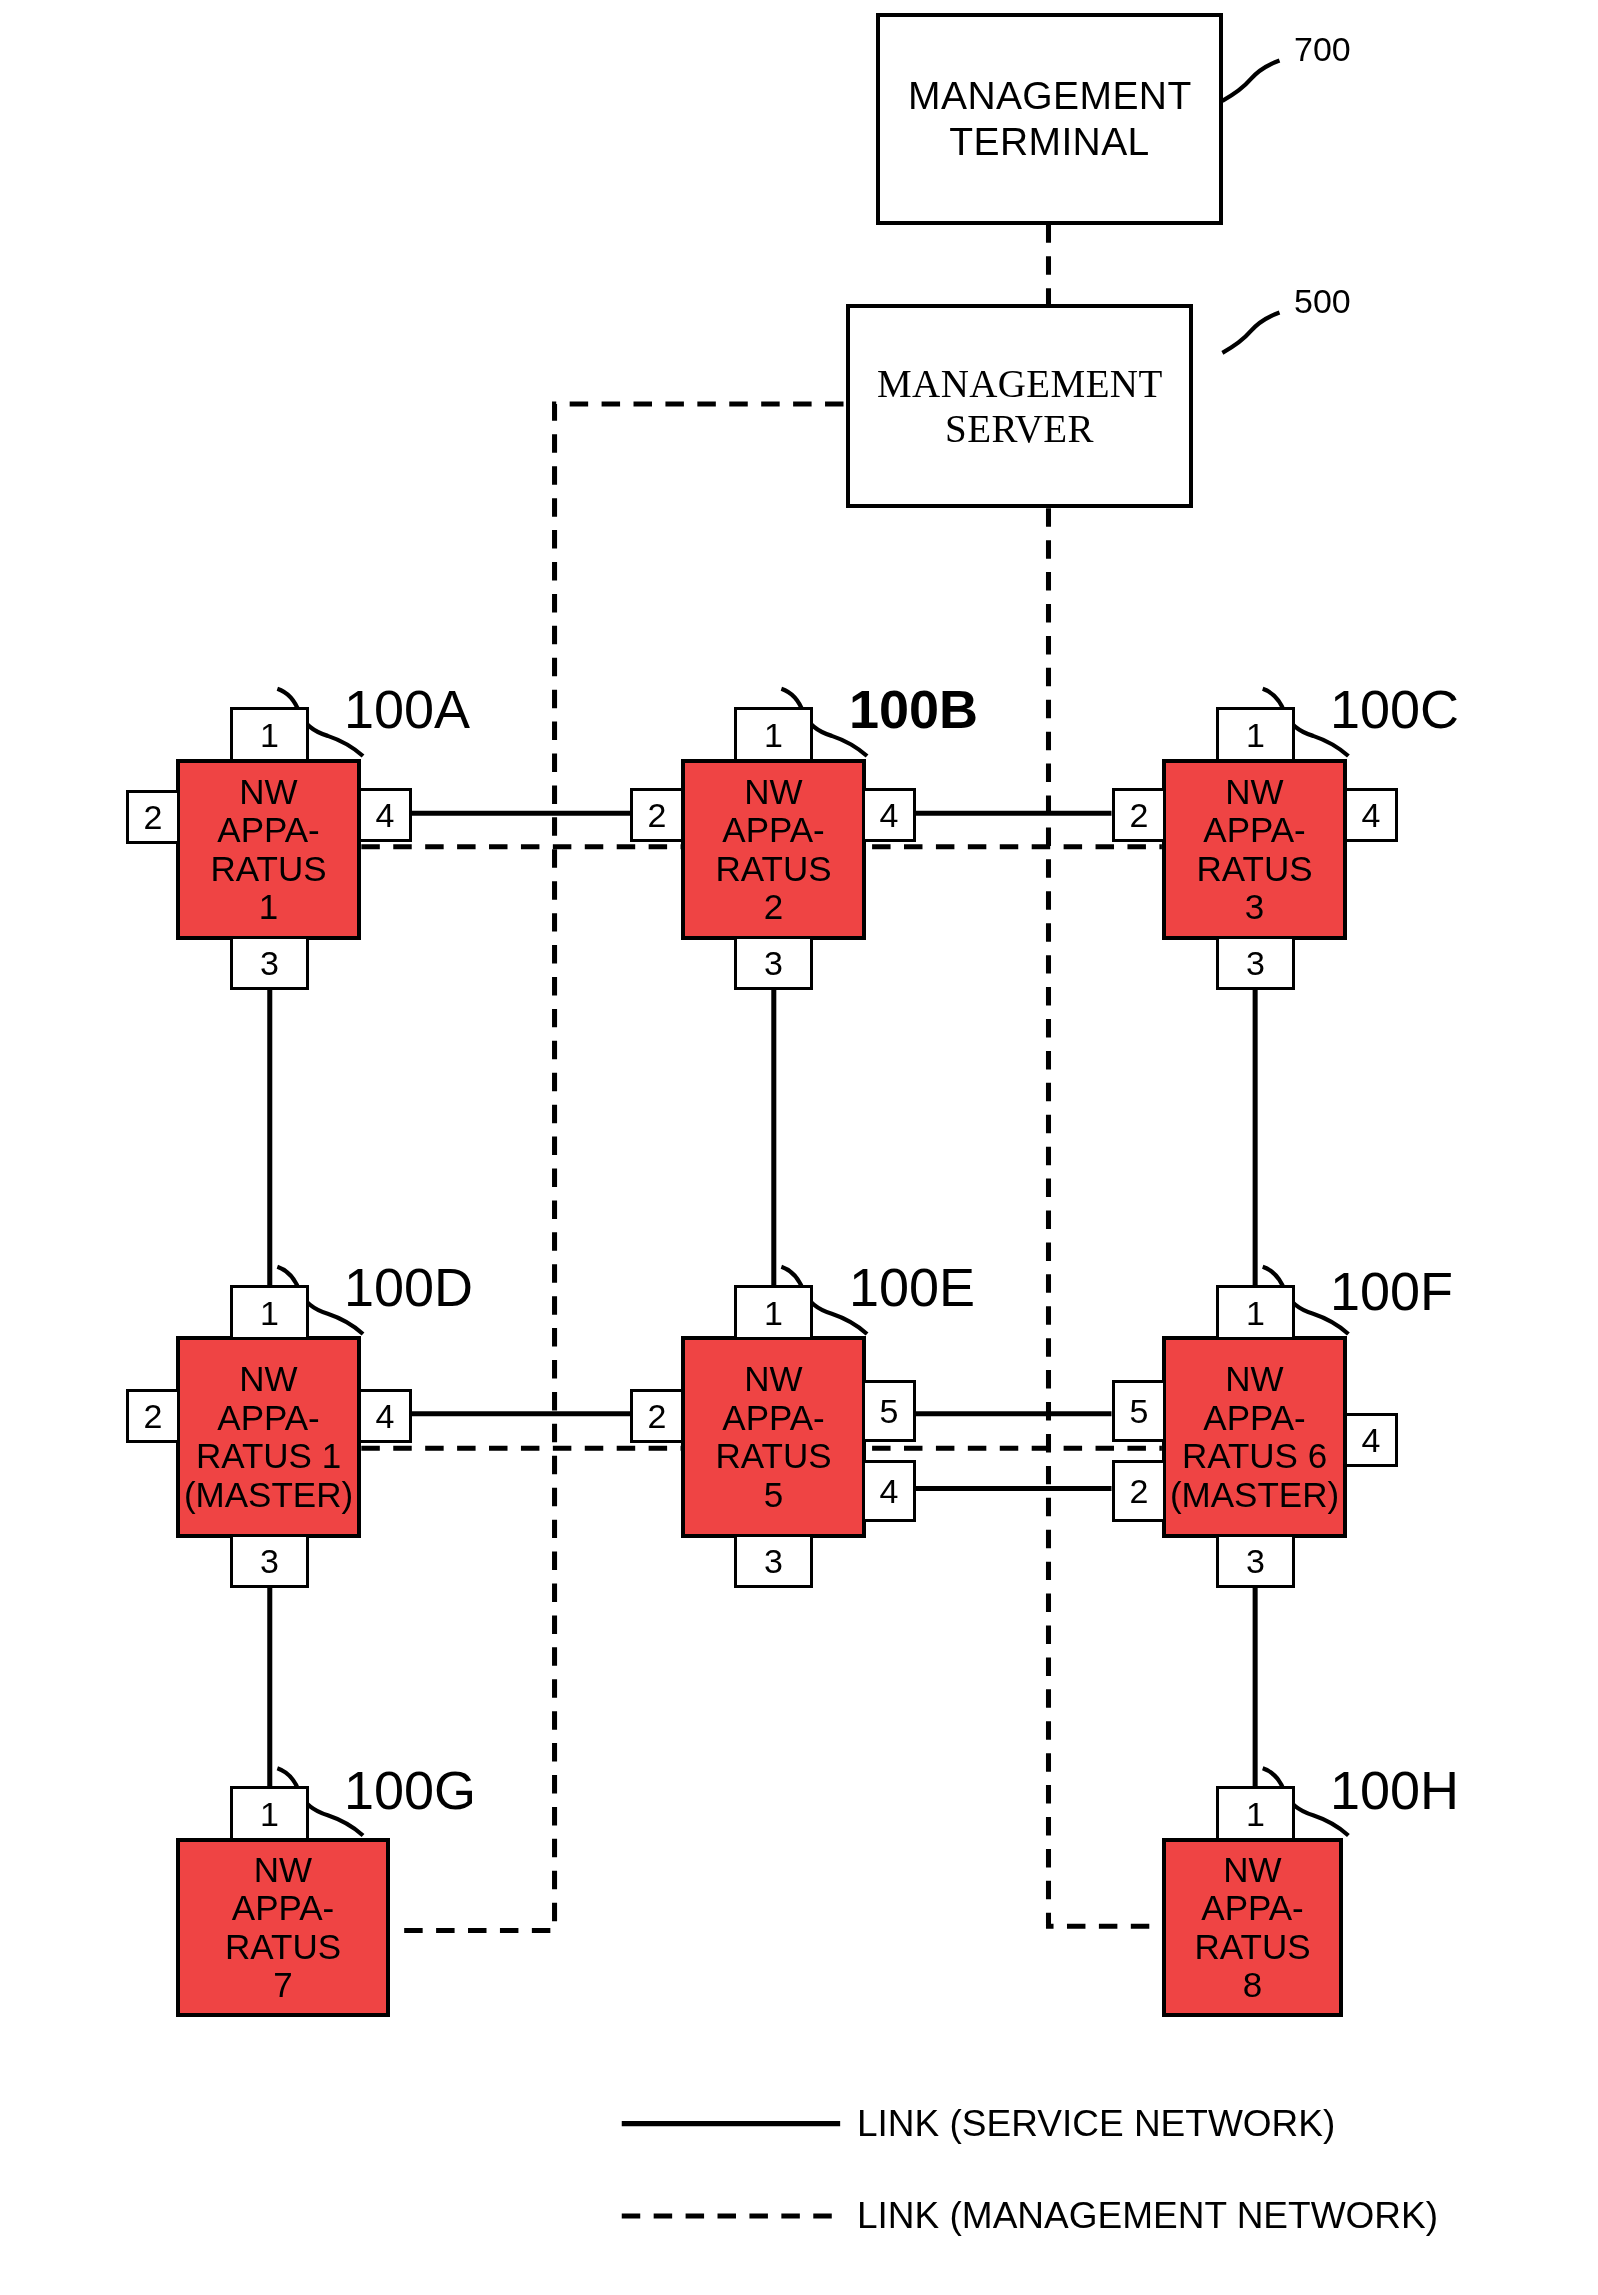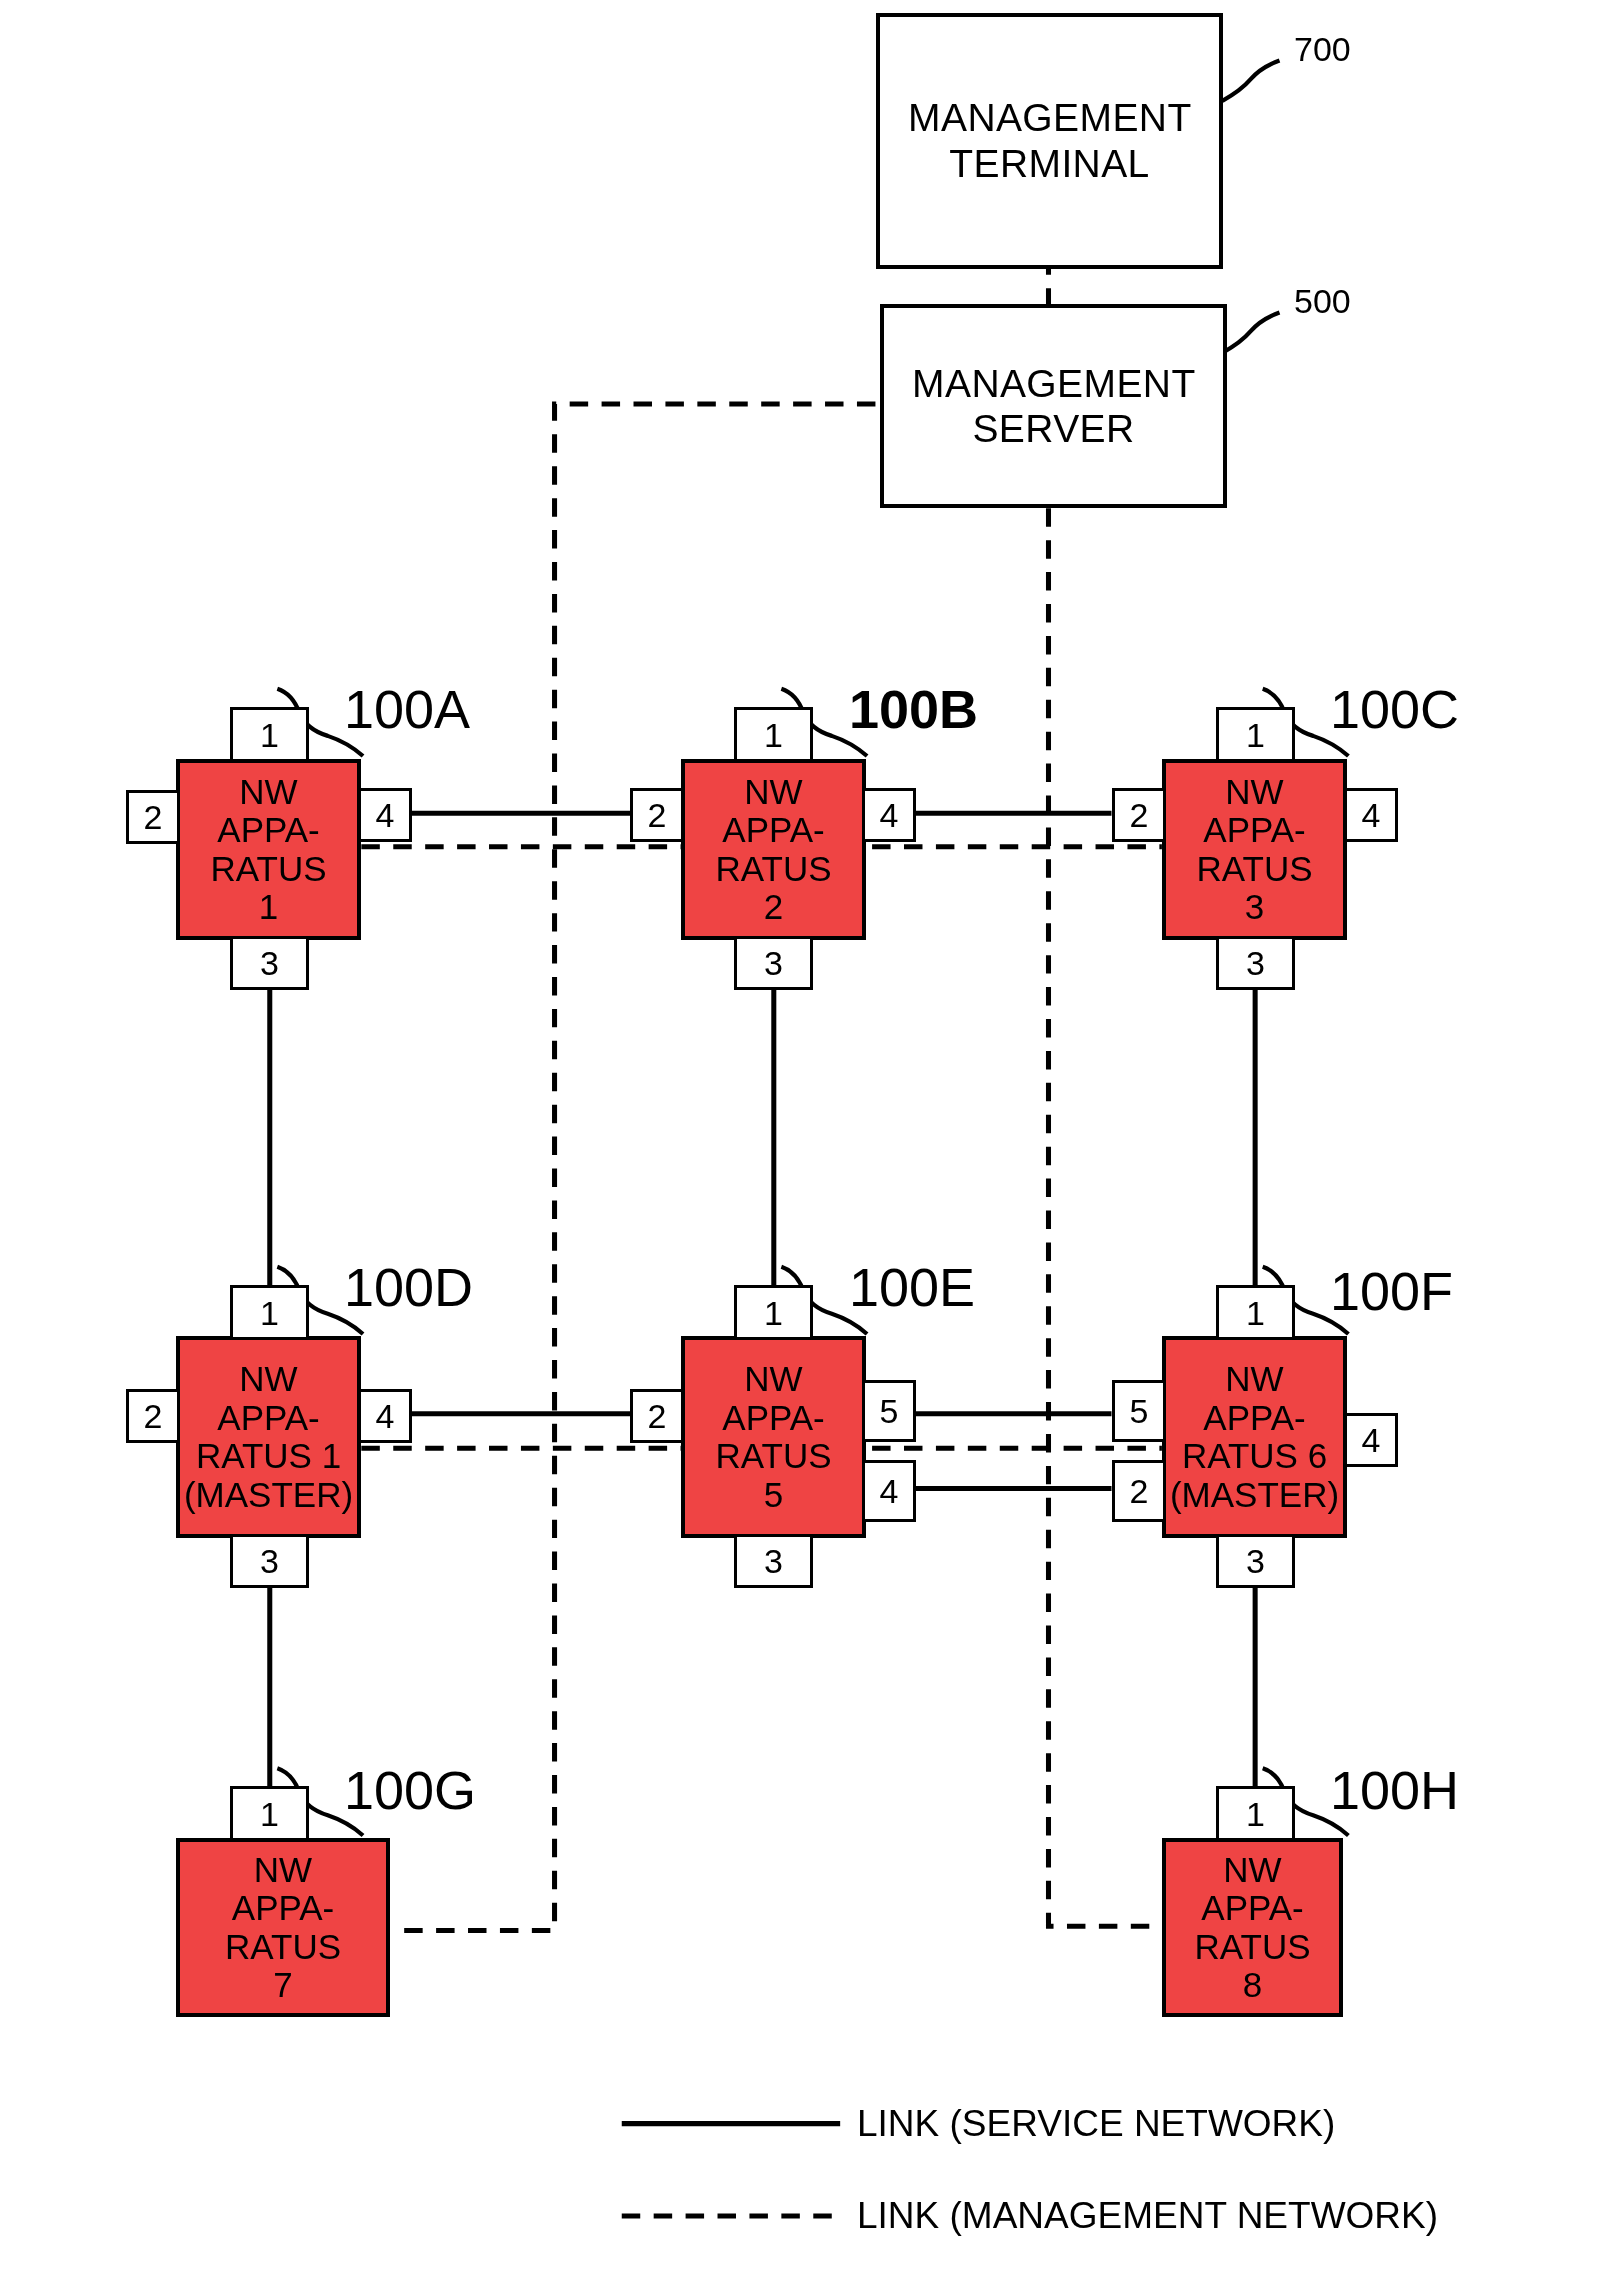--- a/index.html
+++ b/index.html
@@ -86,29 +86,29 @@
       <path d="M1605,1588 q-18,-16 -42,-24 q-26,-8 -34,-28 q-8,-22 -26,-28" stroke-width="5"></path>
 
       <path d="M432,2185 q-18,-16 -42,-24 q-26,-8 -34,-28 q-8,-22 -26,-28" stroke-width="5"></path>
       <path d="M1605,2185 q-18,-16 -42,-24 q-26,-8 -34,-28 q-8,-22 -26,-28" stroke-width="5"></path>
 
       <line x1="740" y1="2528" x2="1000" y2="2528" stroke-width="6"></line>
       <line x1="740" y1="2638" x2="1000" y2="2638" stroke-width="6" stroke-dasharray="22 16"></line>
     </g>
   </svg>
 
-  <div class="abs unit" style="left:876px;top:12.6px;width:347px;height:256px;">
+  <div class="abs unit" style="left:876px;top:12.6px;width:347px;height:212px;">
     <div>
       <span>MANAGEMENT</span>
       <span>TERMINAL</span>
     </div>
   </div>
   <div class="abs ref" style="left:1294px;top:32px;">700</div>
 
-  <div class="abs unit" style="left:880px;top:304px;width:347px;height:204px;">
+  <div class="abs unit" style="left:846px;top:304px;width:347px;height:204px;font-family:Liberation Serif, serif;">
     <div>
       <span>MANAGEMENT</span>
       <span>SERVER</span>
     </div>
   </div>
   <div class="abs ref" style="left:1294px;top:284px;">500</div>
 
   <div class="abs nw" style="left:176px;top:759px;width:185px;height:181px;">
     <div>
       <span>NW</span>

